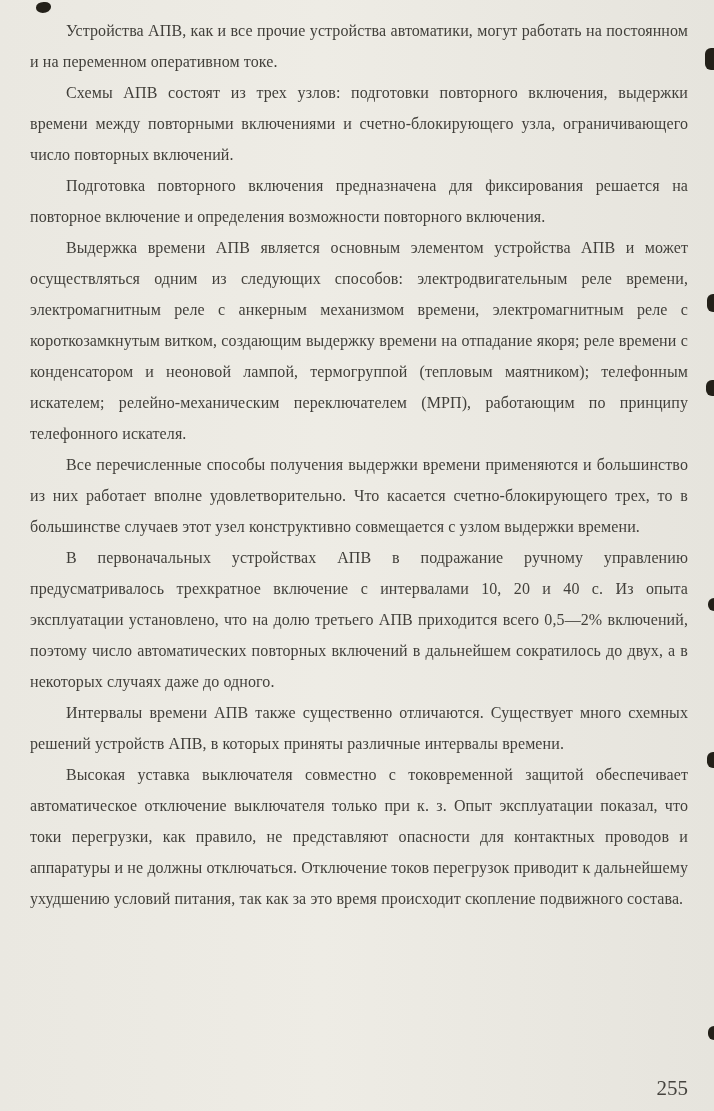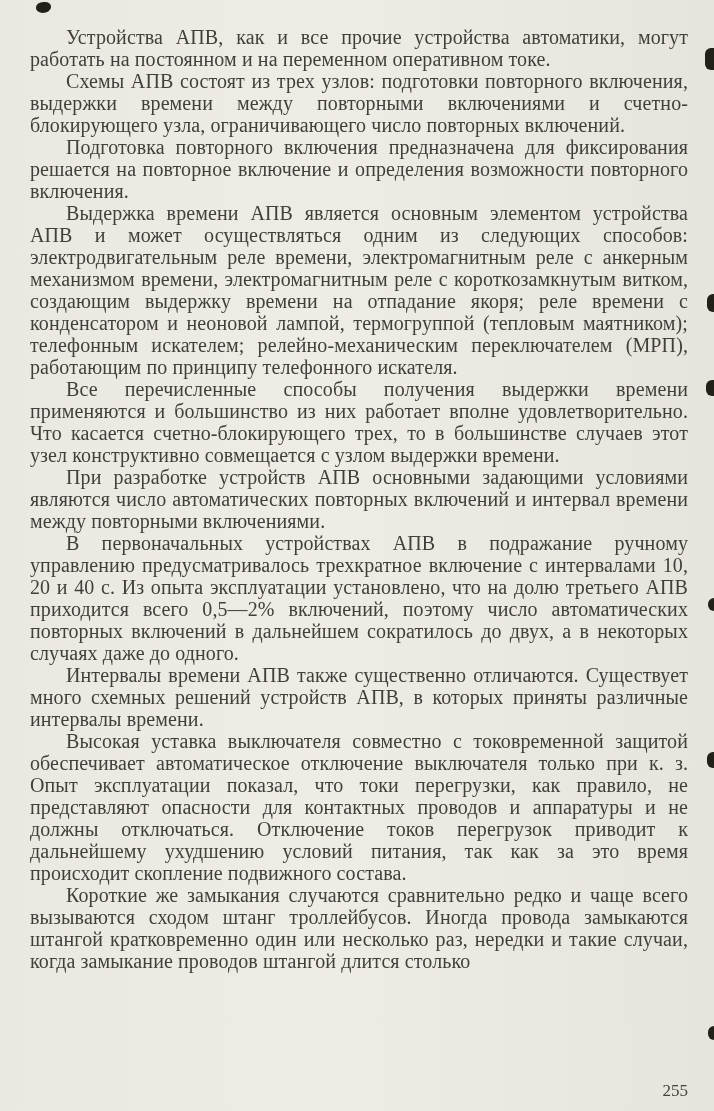--- a/index.html
+++ b/index.html
@@ -16,39 +16,39 @@
     }
     .page {
       position: absolute;
       inset: 0;
       background: linear-gradient(90deg, #eae8e1 0%, #eeece5 45%, #e6e4dd 100%);
       overflow: hidden;
     }
     .text-block {
       position: absolute;
       left: 30px;
-      top: 26px;
+      top: 15px;
       width: 658px;
       color: #413f3a;
-      font-size: 20px;
-      line-height: 22px;
+      font-size: 16px;
+      line-height: 31px;
       text-align: justify;
       letter-spacing: 0.1px;
       hyphens: auto;
       -webkit-hyphens: auto;
     }
     .text-block p {
       margin: 0;
       text-indent: 36px;
     }
     .page-number {
       position: absolute;
       right: 26px;
       bottom: 10px;
-      font-size: 17px;
+      font-size: 21px;
       color: #45433e;
     }
     .artifact {
       position: absolute;
       background: #232019;
       border-radius: 4px;
     }
     .artifact.a-topleft  { left: 36px;  top: 2px;     width: 15px; height: 11px; border-radius: 50% 40% 55% 45%; }
     .artifact.a-right1   { right: 0px;  top: 48px;    width: 9px;  height: 22px; border-radius: 6px 0 0 6px; }
     .artifact.a-right2   { right: 0px;  top: 294px;   width: 7px;  height: 18px; border-radius: 6px 0 0 6px; }
@@ -61,25 +61,23 @@
 <body>
 
 <div class="page">
 
   <div class="text-block" lang="ru">
     <p>Устройства АПВ, как и все прочие устройства автоматики, могут работать на постоянном и на переменном оперативном токе.</p>
     <p>Схемы АПВ состоят из трех узлов: подготовки повторного включения, выдержки времени между повторными включениями и счетно-блокирующего узла, ограничивающего число повторных включений.</p>
     <p>Подготовка повторного включения предназначена для фиксирования решается на повторное включение и определения возможности повторного включения.</p>
     <p>Выдержка времени АПВ является основным элементом устройства АПВ и может осуществляться одним из следующих способов: электродвигательным реле времени, электромагнитным реле с анкерным механизмом времени, электромагнитным реле с короткозамкнутым витком, создающим выдержку времени на отпадание якоря; реле времени с конденсатором и неоновой лампой, термогруппой (тепловым маятником); телефонным искателем; релейно-механическим переключателем (МРП), работающим по принципу телефонного искателя.</p>
     <p>Все перечисленные способы получения выдержки времени применяются и большинство из них работает вполне удовлетворительно. Что касается счетно-блокирующего трех, то в большинстве случаев этот узел конструктивно совмещается с узлом выдержки времени.</p>
-    <p>При разработке устройств АПВ основными задающими условиями являются число автоматических повторных включений и интервал времени между повторными включениями.</p>
     <p>В первоначальных устройствах АПВ в подражание ручному управлению предусматривалось трехкратное включение с интервалами 10, 20 и 40 с. Из опыта эксплуатации установлено, что на долю третьего АПВ приходится всего 0,5—2% включений, поэтому число автоматических повторных включений в дальнейшем сократилось до двух, а в некоторых случаях даже до одного.</p>
     <p>Интервалы времени АПВ также существенно отличаются. Существует много схемных решений устройств АПВ, в которых приняты различные интервалы времени.</p>
     <p>Высокая уставка выключателя совместно с токовременной защитой обеспечивает автоматическое отключение выключателя только при к. з. Опыт эксплуатации показал, что токи перегрузки, как правило, не представляют опасности для контактных проводов и аппаратуры и не должны отключаться. Отключение токов перегрузок приводит к дальнейшему ухудшению условий питания, так как за это время происходит скопление подвижного состава.</p>
-    <p>Короткие же замыкания случаются сравнительно редко и чаще всего вызываются сходом штанг троллейбусов. Иногда провода замыкаются штангой кратковременно один или несколько раз, нередки и такие случаи, когда замыкание проводов штангой длится столько</p>
   </div>
 
   <div class="page-number">255</div>
 
   <div class="artifact a-topleft"></div>
   <div class="artifact a-right1"></div>
   <div class="artifact a-right2"></div>
   <div class="artifact a-right3"></div>
   <div class="artifact a-right4"></div>
   <div class="artifact a-right5"></div>

